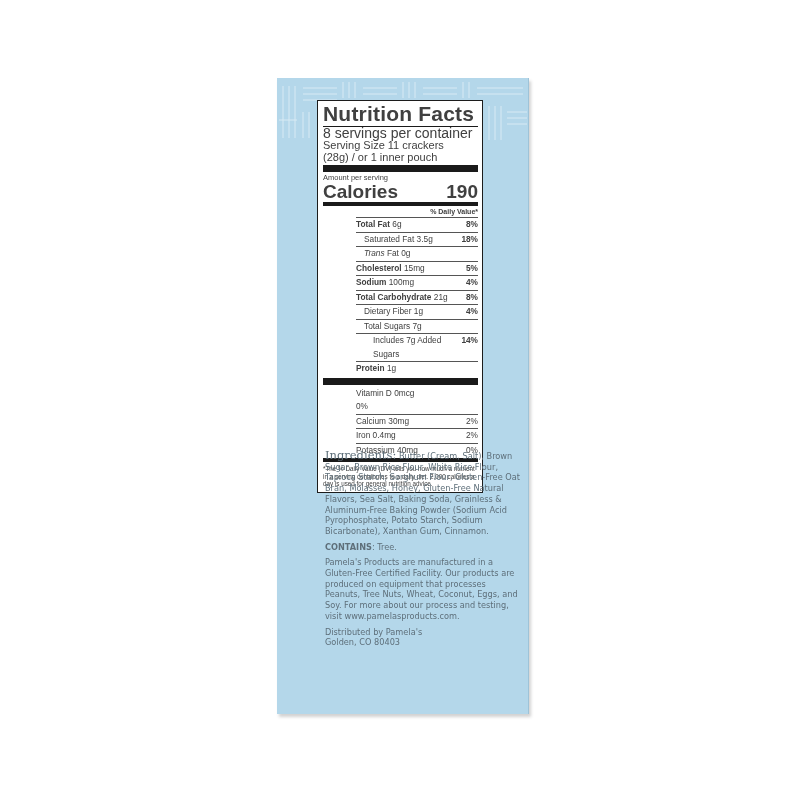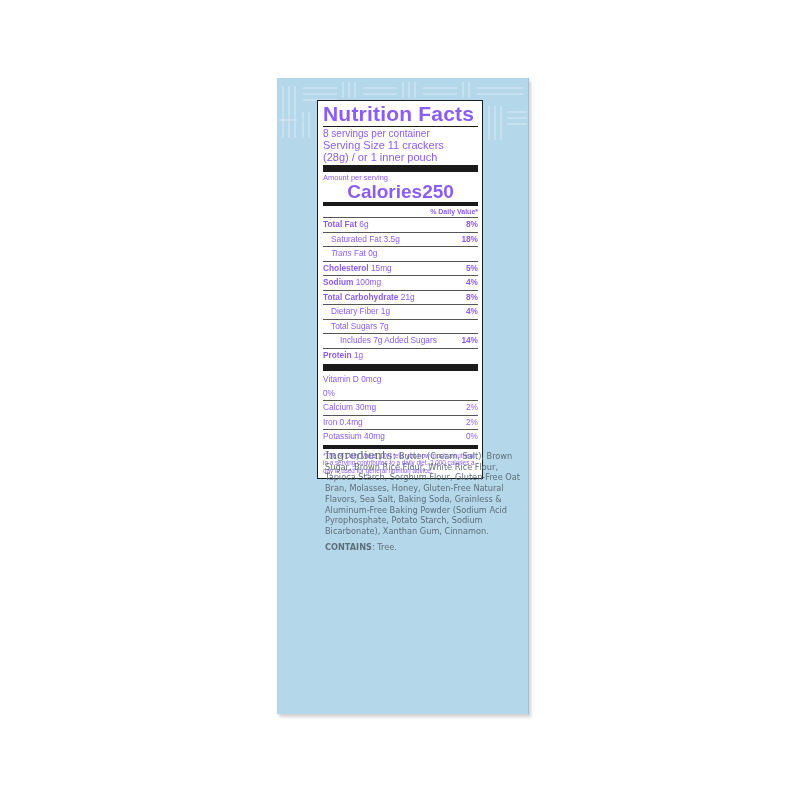--- a/index.html
+++ b/index.html
@@ -13,32 +13,32 @@
     box-shadow: 2px 3px 3px rgba(0,0,0,0.18);
     border-right:1px solid #9ec3d8;
   }
   .pattern {
     position:absolute; left:0; top:0; width:251px; height:62px; overflow:hidden;
   }
   .pattern svg { display:block; }
   .label {
     position:absolute; left:40px; top:22px; width:166px;
     background:#ffffff; border:1.5px solid #1c1c1c; padding:2px 4px 4px 5px;
-    color:#8b5cf6; box-sizing:border-box;
+    color:#404040; box-sizing:border-box;
   }
   .nf-title { font-weight:bold; font-size:21px; line-height:22px; letter-spacing:0.2px; white-space:nowrap; }
   .hr1 { border-top:1px solid #1a1a1a; margin:1px 0; }
   .thick { background:#1a1a1a; height:7px; margin:2px 0 2px; }
   .med { background:#1a1a1a; height:4px; margin:1px 0; }
-  .servings { font-size:10px; line-height:11px; }
+  .servings { font-size:14px; line-height:11px; }
   .serving-size { font-size:11px; font-weight:normal; line-height:12px; }
   .amount { font-size:7.5px; font-weight:normal; line-height:8px; margin-top:1px;}
-  .cal-row { display:flex; justify-content:center; align-items:flex-end; font-weight:bold; font-size:19px; line-height:19px; }
+  .cal-row { display:flex; justify-content:space-between; align-items:flex-end; font-weight:bold; font-size:19px; line-height:19px; }
   .dv-header { text-align:right; font-size:7px; font-weight:bold; line-height:10px; }
-  .row { display:flex; justify-content:space-between; font-size:8.3px; line-height:13.5px; border-top:0.8px solid #555; }
+  .row { display:flex; justify-content:space-between; font-size:8.3px; line-height:13.5px; border-top:0.8px solid #555;margin-left:33px; }
   .row.first { border-top:none;flex-direction:column; }
   .row .name b { font-weight:bold; }
   .row .pct { font-weight:bold; }
   .row.indent1 .name { padding-left:8px; }
   .row.indent2 .name { padding-left:17px; }
   .row.vit .pct { font-weight:normal; }
   .footnote { font-size:6.3px; line-height:7.6px; margin-top:3px; }
   .info {
     position:absolute; left:44px; top:372px; width:200px; color:#5e6f7a;
     font-family:"DejaVu Sans", sans-serif; font-size:8.2px; line-height:10.7px;
@@ -90,21 +90,21 @@
   <div class="label">
     <div class="nf-title">Nutrition Facts</div>
     <div class="hr1"></div>
     <div class="servings">8 servings per container</div>
     <div class="serving-size">Serving Size 11 crackers</div>
     <div class="serving-size">(28g) / or 1 inner pouch</div>
     <div class="thick"></div>
     <div class="amount">Amount per serving</div>
     <div class="cal-row">
       <span>Calories</span>
-      <span>250</span>
+      <span>190</span>
     </div>
     <div class="med"></div>
     <div class="dv-header">% Daily Value*</div>
 
     <div class="row">
       <span class="name"><b>Total Fat</b> <span>6g</span></span>
       <span class="pct">8%</span>
     </div>
     <div class="row indent1">
       <span class="name"><span>Saturated Fat</span> <span>3.5g</span></span>
@@ -165,14 +165,19 @@
   </div>
 
   <div class="info">
     <p class="para">
       <span class="ing-head">Ingredients:</span>
       <span>Butter (Cream, Salt), Brown Sugar, Brown Rice Flour, White Rice Flour, Tapioca Starch, Sorghum Flour, Gluten-Free Oat Bran, Molasses, Honey, Gluten-Free Natural Flavors, Sea Salt, Baking Soda, Grainless &amp; Aluminum-Free Baking Powder (Sodium Acid Pyrophosphate, Potato Starch, Sodium Bicarbonate), Xanthan Gum, Cinnamon.</span>
     </p>
     <p class="para">
       <span class="contains-head">CONTAINS</span><span>: Tree.</span>
     </p>
+    <p class="para">Pamela's Products are manufactured in a Gluten-Free Certified Facility. Our products are produced on equipment that processes Peanuts, Tree Nuts, Wheat, Coconut, Eggs, and Soy. For more about our process and testing, visit www.pamelasproducts.com.</p>
+    <p class="para">
+      <span>Distributed by Pamela's</span><br>
+      <span>Golden, CO 80403</span>
+    </p>
   </div>
 </div>
 
 </body></html>

